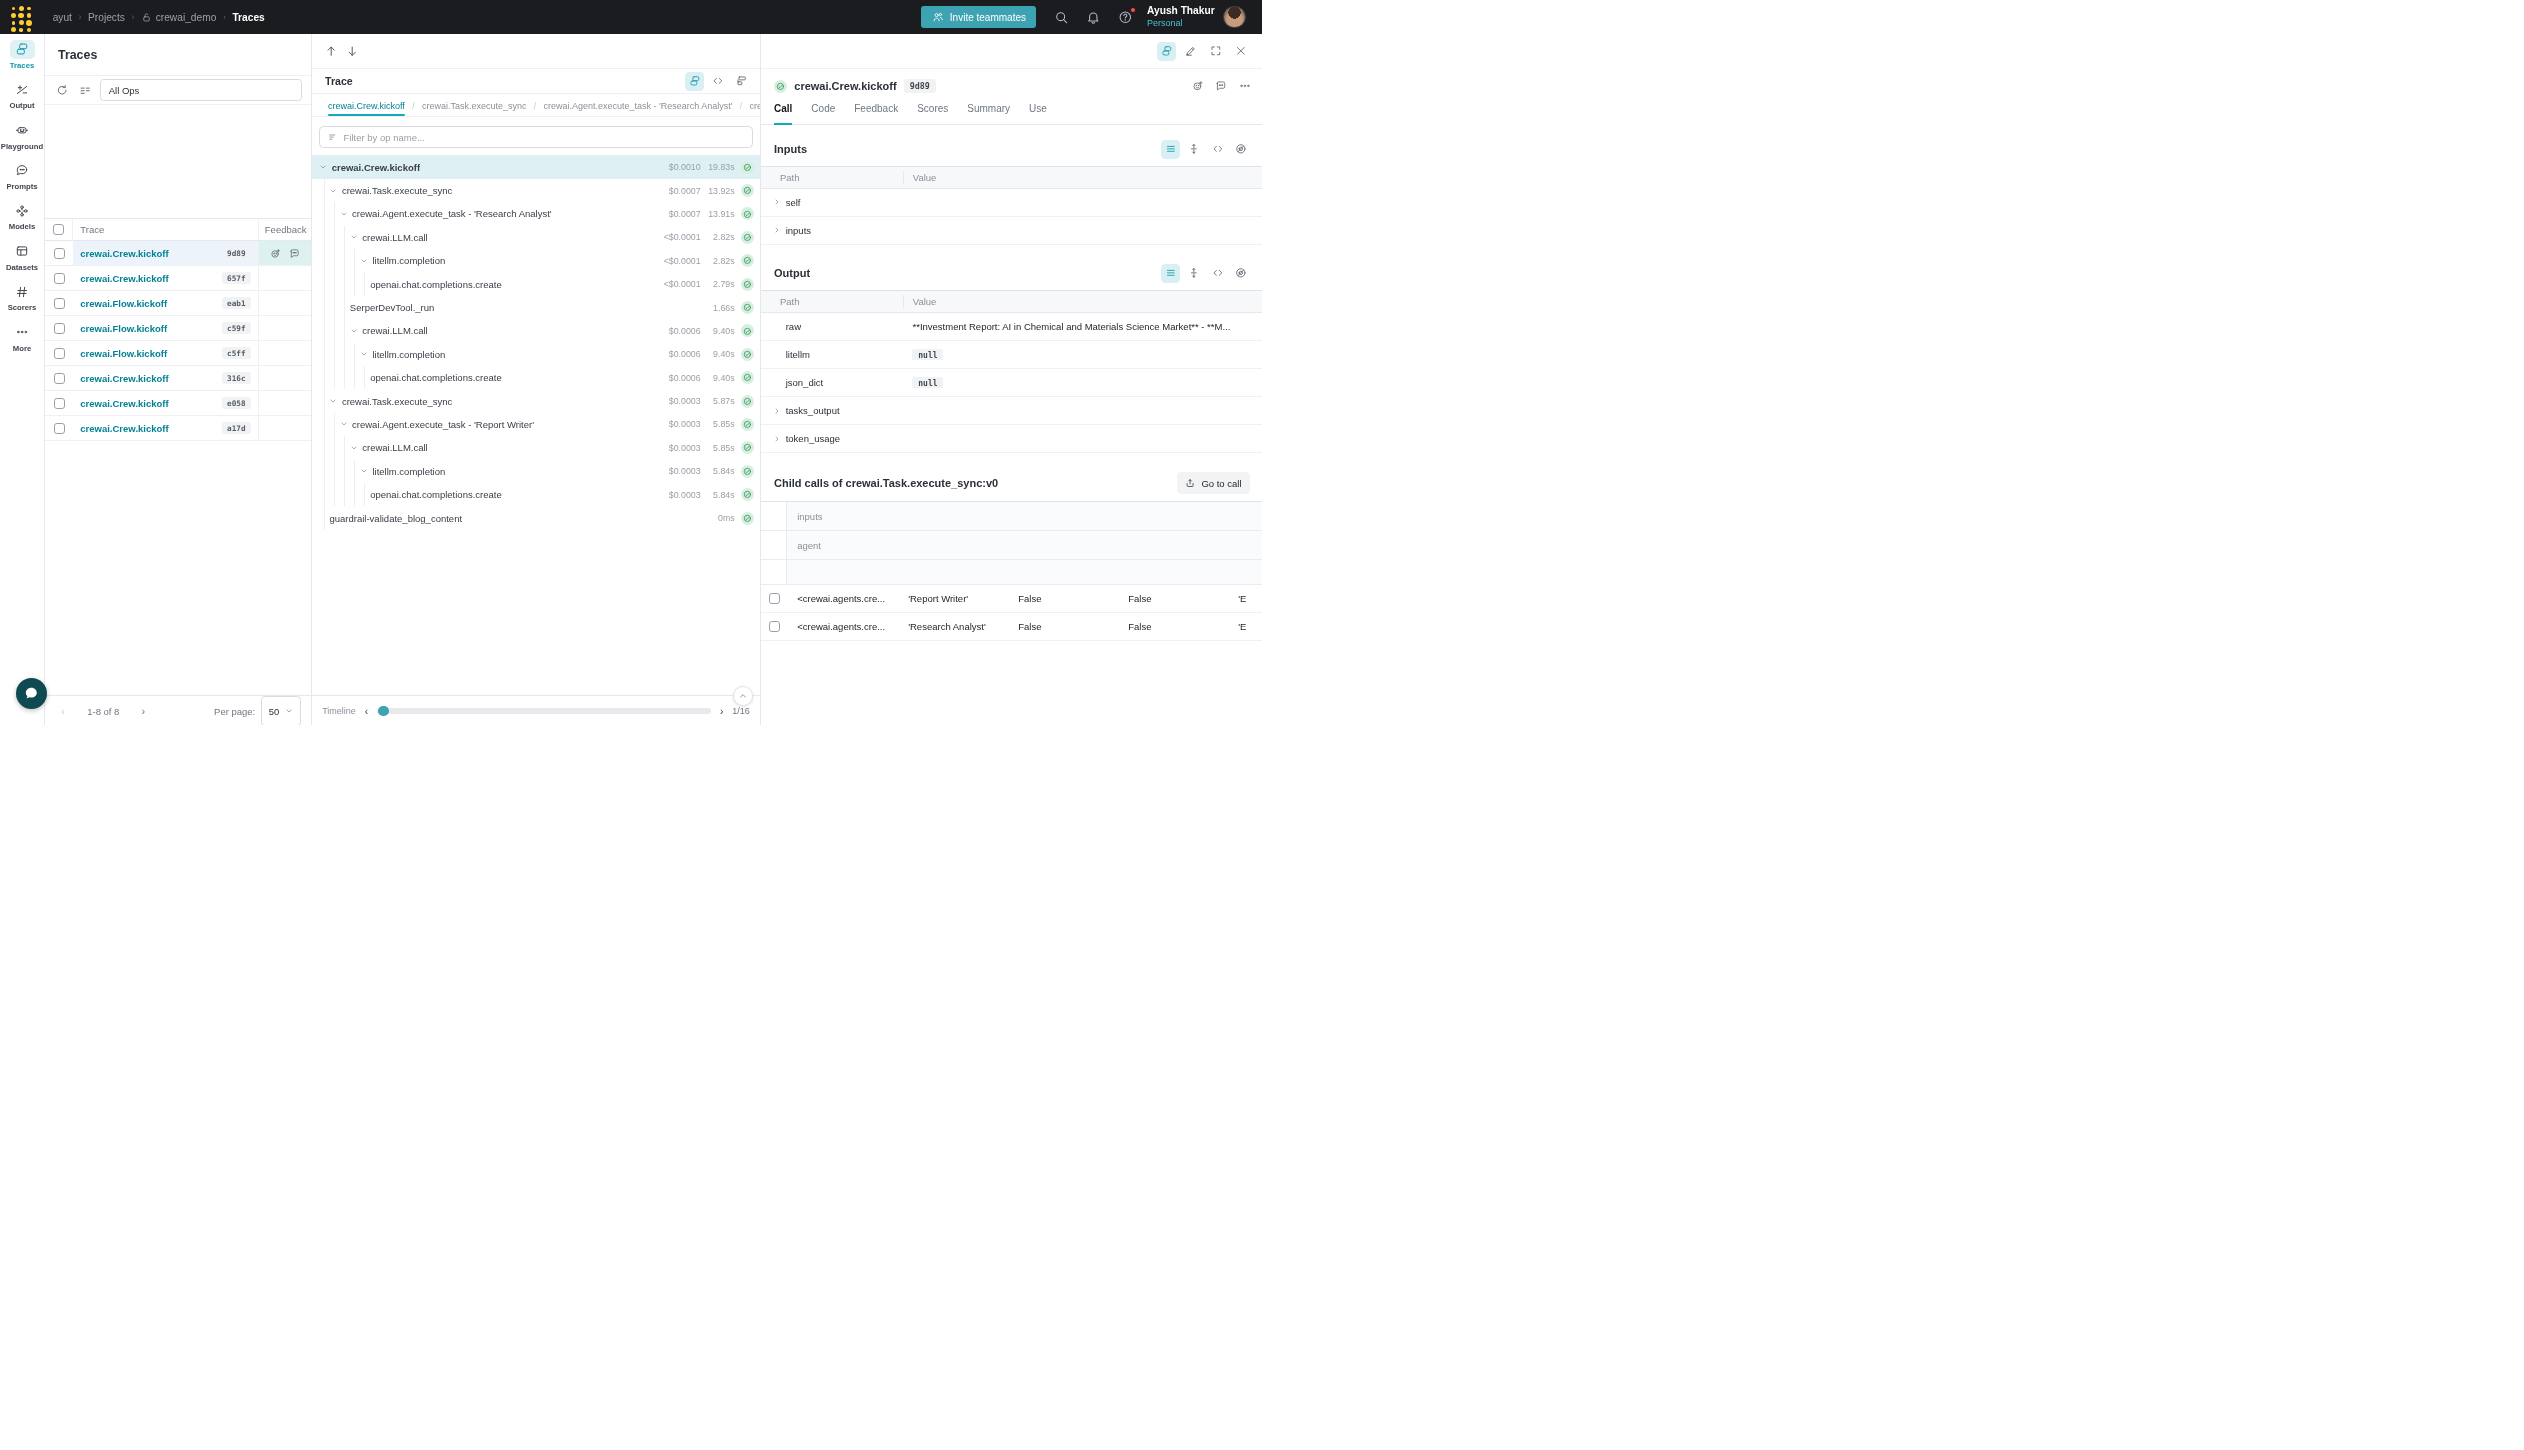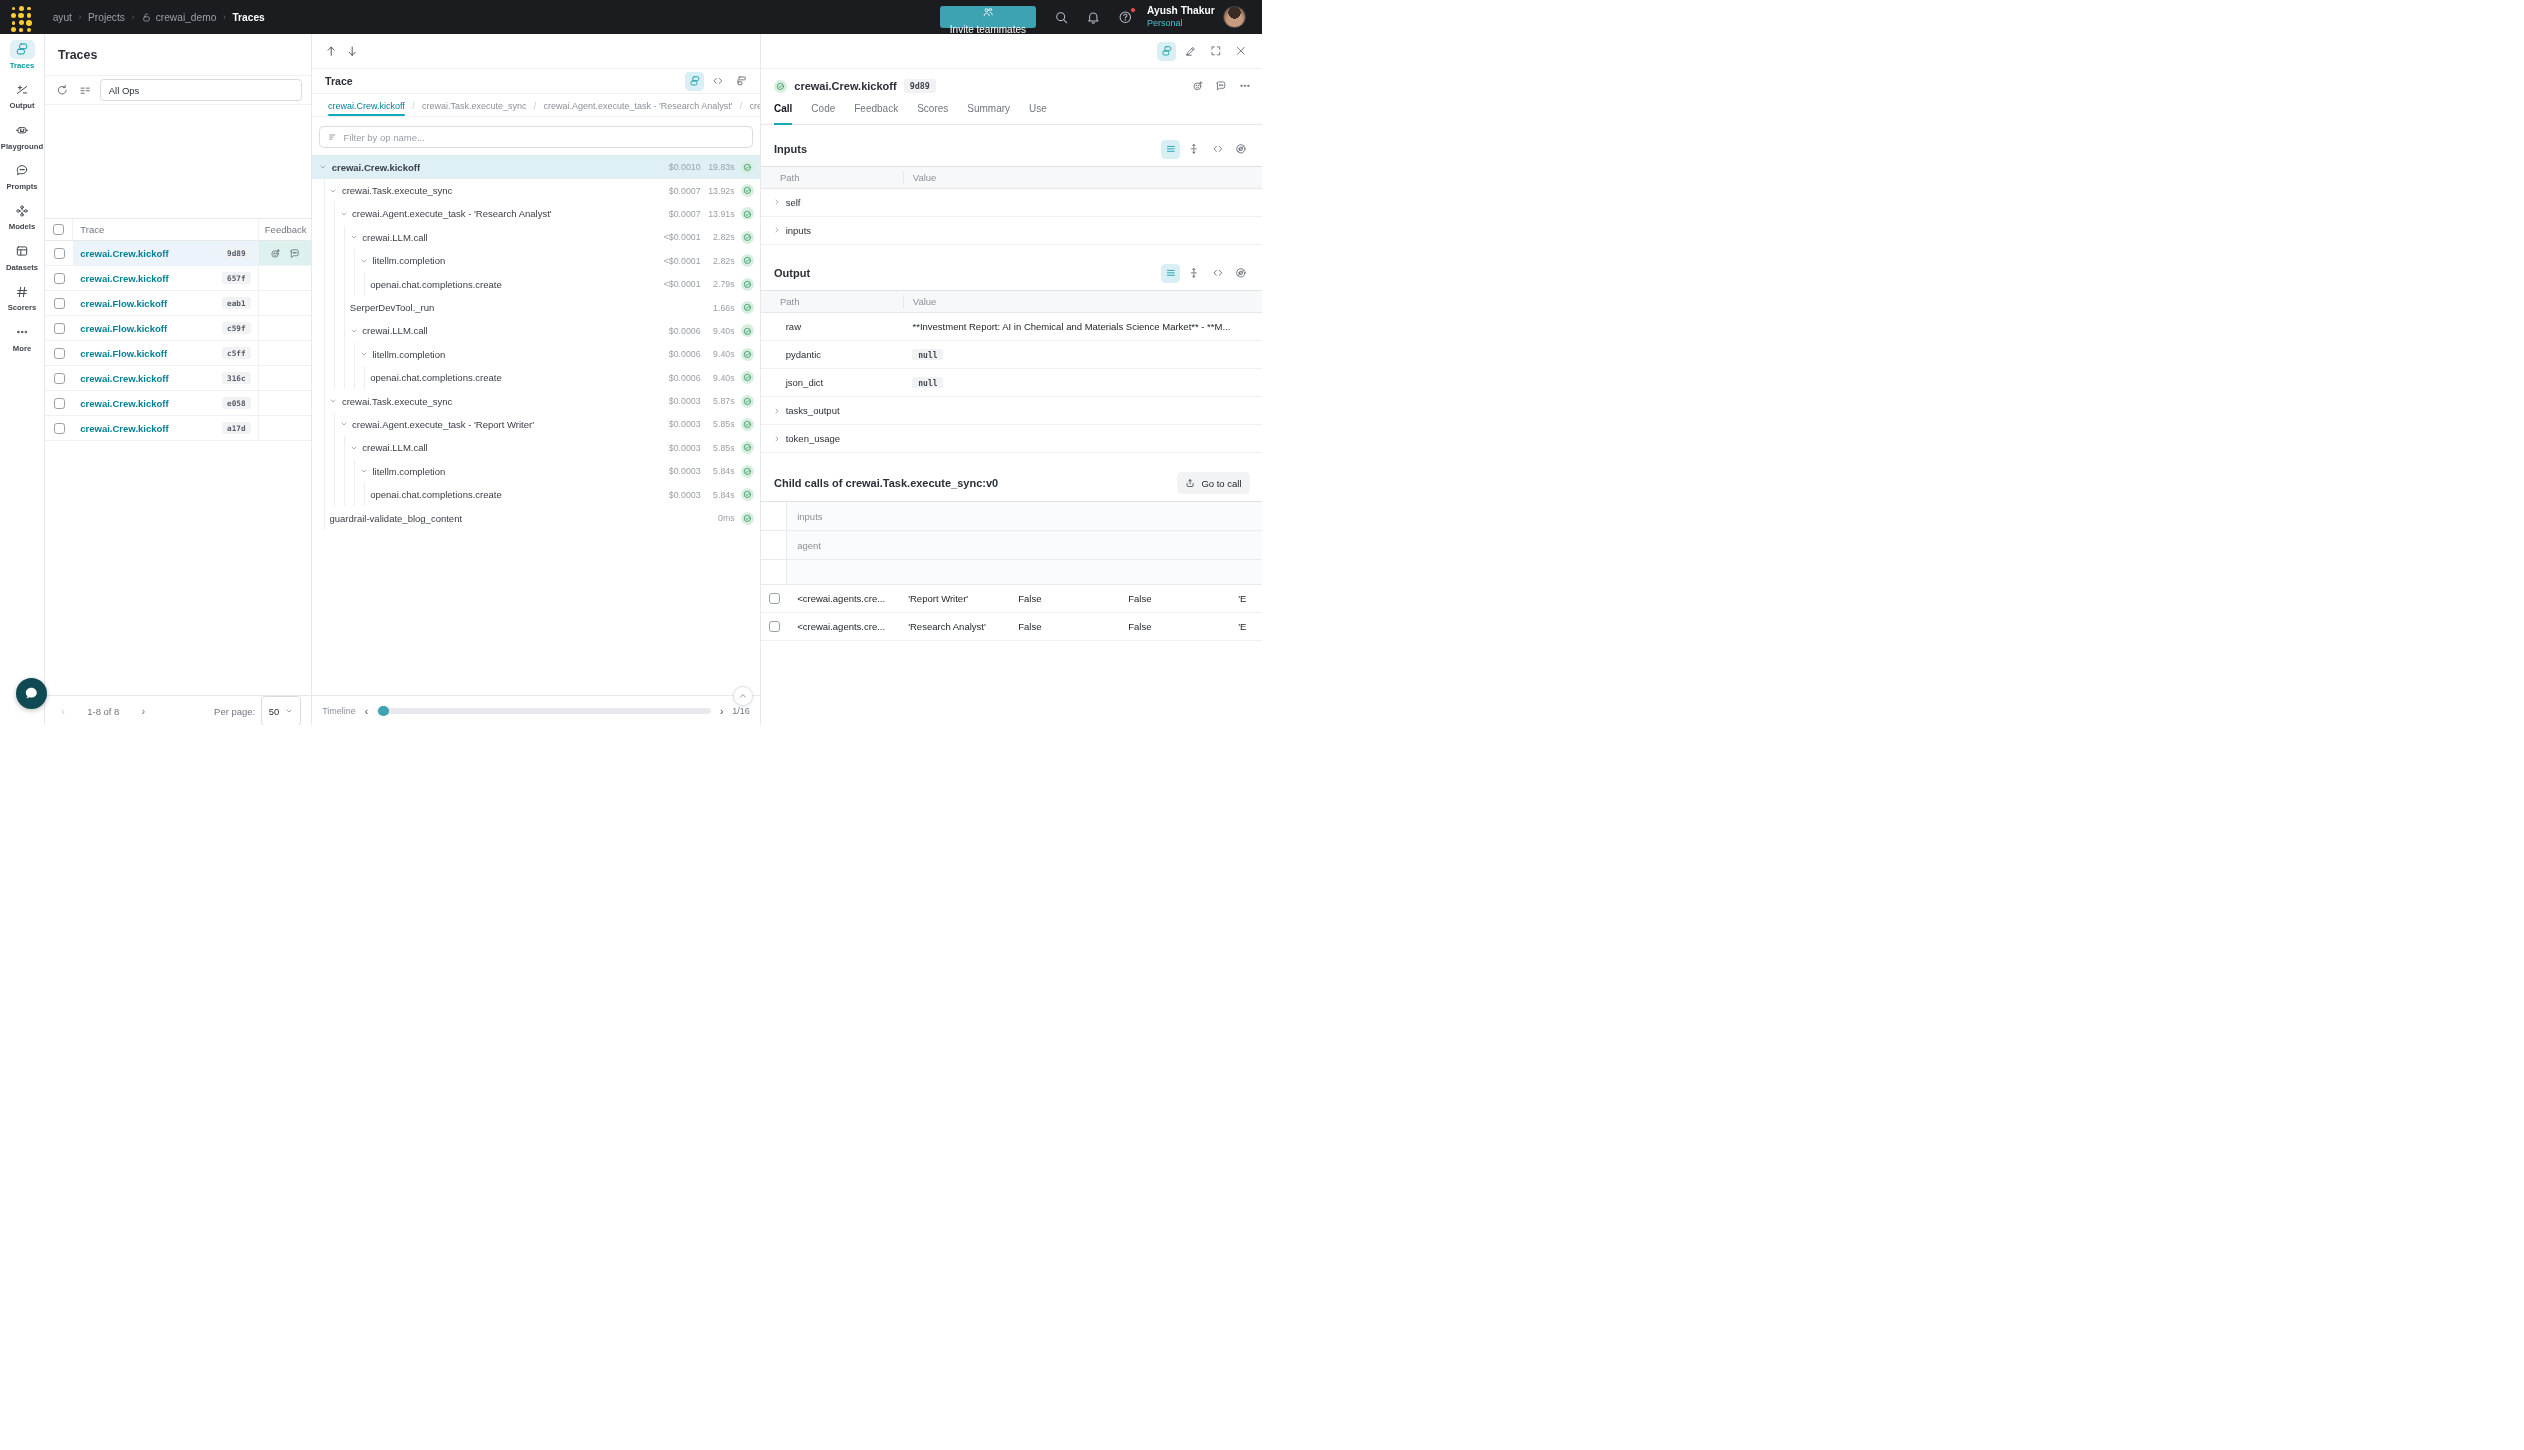--- a/index.html
+++ b/index.html
@@ -11,21 +11,21 @@
   
   #topbar { height:34px; background:#1a1c20; display:flex; align-items:center; padding:0 16px 0 10.2px; }
   #logo { width:22px; height:22px; display:grid; grid-template-columns:repeat(3,1fr); gap:1.5px; align-items:center; justify-items:center; margin-right:20.5px; }
   #logo i { background:#ffcc33; border-radius:50%; display:block; }
   .crumbs { display:flex; align-items:center; gap:6.6px; font-size:10.2px; color:#9aa0a8; }
   .crumbs .sep { color:#5b6068; font-size:8.8px; }
   .crumbs .crumb { cursor:default; }
   .crumbs .crumb.current { color:#ffffff; font-weight:700; }
   .crumbs .lockwrap { display:flex; align-items:center; gap:3.7px; }
   #topbar .spacer { flex:1; }
-  .invite-btn { background:#3da2b1; color:#fff; border:none; border-radius:2.9px; height:22px; padding:0 10.2px; font-size:10px; font-family:inherit; display:flex; align-items:center; gap:5.8px; cursor:pointer;flex-direction:column; }
+  .invite-btn { background:#3da2b1; color:#fff; border:none; border-radius:2.9px; height:22px; padding:0 10.2px; font-size:10px; font-family:inherit; display:flex; align-items:center; gap:5.8px; cursor:pointer; }
   .top-icon { width:14.6px; height:14.6px; color:#b9bec6; margin-left:17.5px; position:relative; }
   .top-icon.help .dot { position:absolute; top:-2.9px; right:-3.7px; width:6.6px; height:6.6px; border-radius:50%; background:#fb4e4e; border:1.1px solid #1a1c20; }
   .userblock { margin-left:14.6px; text-align:left; line-height:1.25; }
   .userblock .uname { color:#fff; font-size:10.2px; font-weight:700; }
   .userblock .uorg { color:#4cc0cf; font-size:9px; }
   .avatar { width:22.6px; height:22.6px; border-radius:50%; margin-left:8.8px; background:
       radial-gradient(circle at 50% 28%, #3c2b22 0 34%, transparent 35%),
       radial-gradient(circle at 50% 62%, #c79b7d 0 45%, #8a6b57 70%);
       background-color:#b5856a; border:0.7px solid #3a3d42; }
 
@@ -973,21 +973,21 @@
               </span>
               <span class="kv-path">raw</span>
               <span class="kv-value">**Investment Report: AI in Chemical and Materials Science Market** - **M...</span>
             </div>
             <div class="kv-row">
               <span class="kv-chev empty">
                 <svg class="ico" viewBox="0 0 24 24" width="8" height="8">
                   <path d="M9 6l6 6-6 6"></path>
                 </svg>
               </span>
-              <span class="kv-path">pydantic</span>
+              <span class="kv-path">litellm</span>
               <span class="kv-value"><span class="badge-null">null</span></span>
             </div>
             <div class="kv-row">
               <span class="kv-chev empty">
                 <svg class="ico" viewBox="0 0 24 24" width="8" height="8">
                   <path d="M9 6l6 6-6 6"></path>
                 </svg>
               </span>
               <span class="kv-path">json_dict</span>
               <span class="kv-value"><span class="badge-null">null</span></span>

